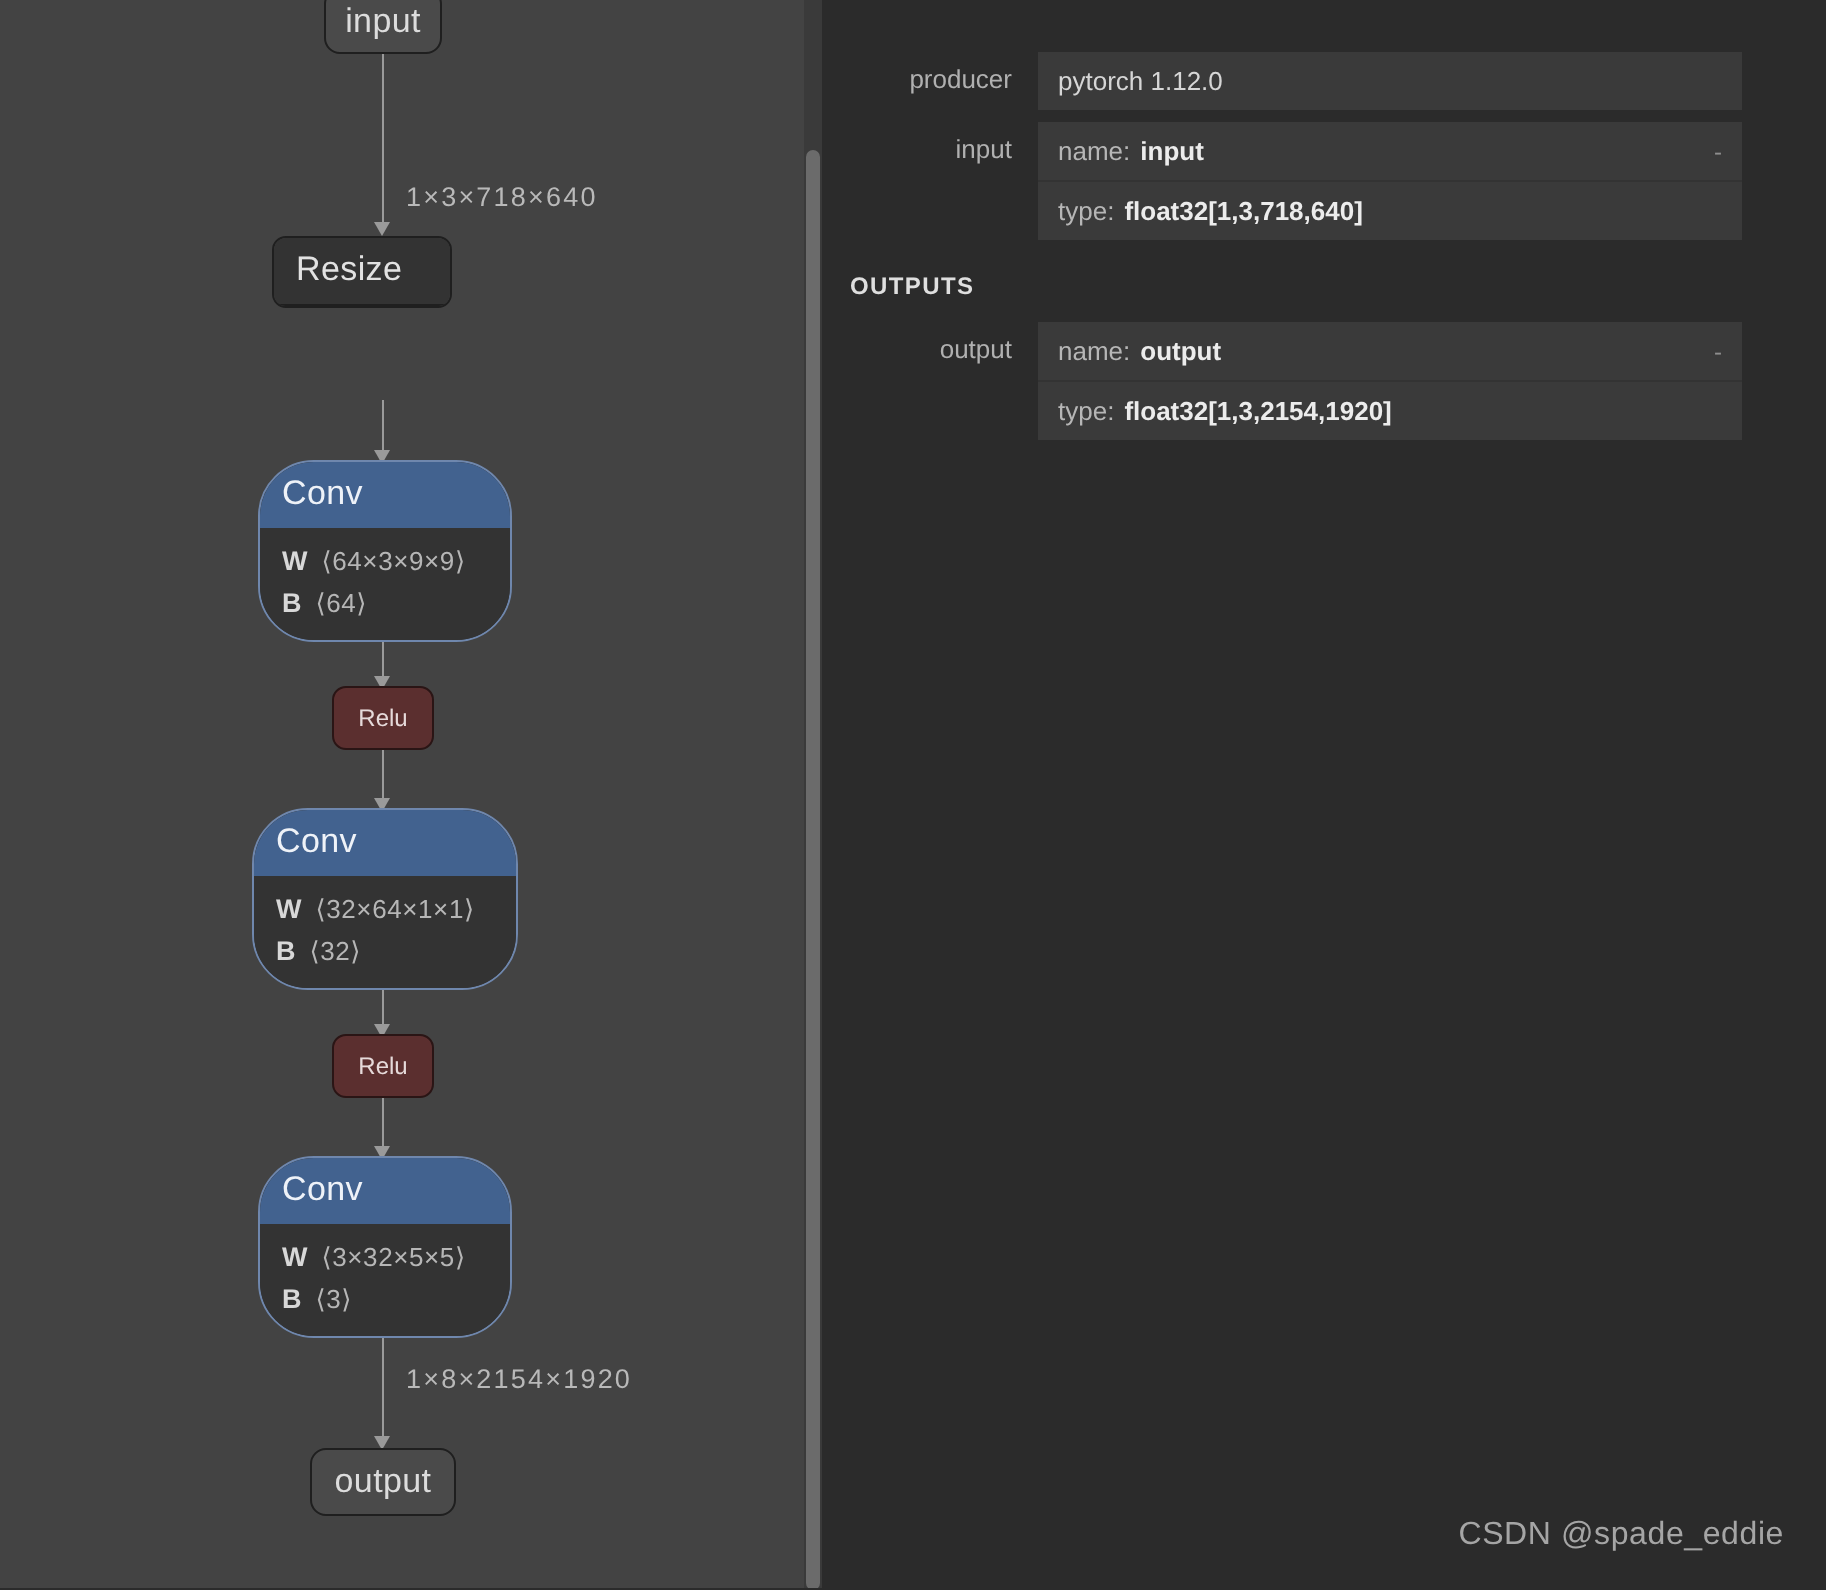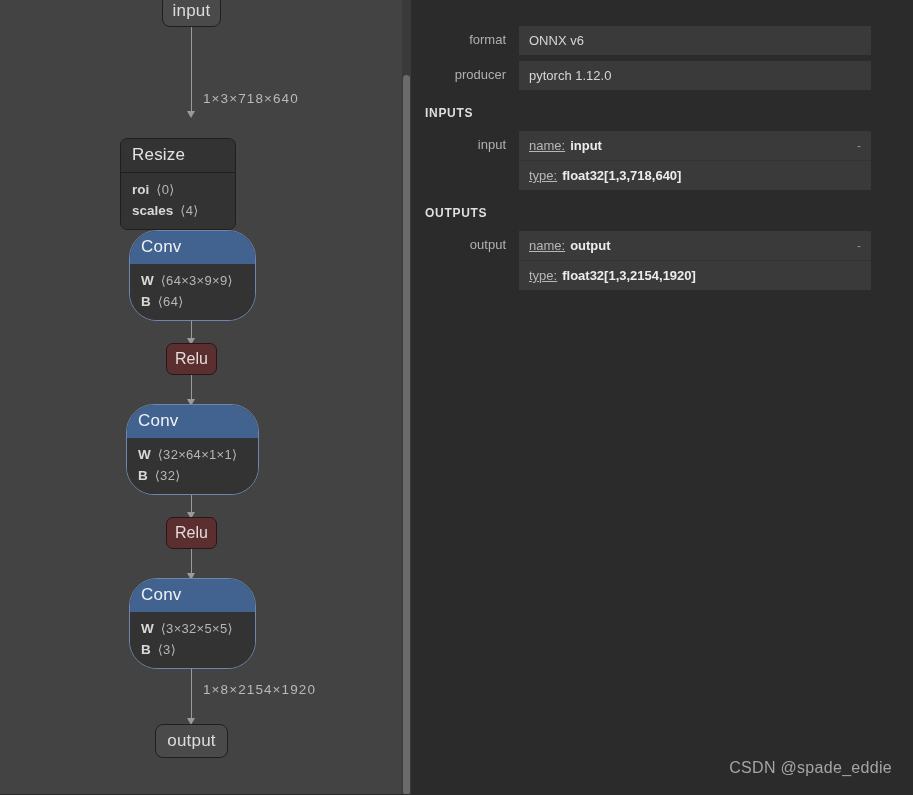--- a/index.html
+++ b/index.html
@@ -117,21 +117,21 @@
 
   
   .node-act {
     background: #5b2f2f;
     border: 1px solid #2a1515;
     border-radius: 7px;
     display: flex;
     align-items: center;
     justify-content: center;
     color: #e6dada;
-    font-size: 16px;
+    font-size: 12px;
   }
 
   
   .edge-line {
     position: absolute;
     width: 1px;
     background: #9a9a9a;
   }
   .edge-arrow {
     position: absolute;
@@ -201,21 +201,21 @@
   .arg-line {
     display: flex;
     align-items: baseline;
     padding: 7px 10px;
     font-size: 13px;
     color: #b6b6b6;
   }
   .arg-line + .arg-line {
     border-top: 1px solid #333333;
   }
-  .arg-key { color: #b6b6b6; margin-right: 5px; text-decoration: underline; }
+  .arg-key { color: #b6b6b6; margin-right: 5px; }
   .arg-val { color: #ececec; font-weight: bold; }
   .arg-dash {
     margin-left: auto;
     color: #8e8e8e;
     font-size: 12px;
     padding-left: 10px;
   }
 
   
   #watermark {
@@ -255,32 +255,22 @@
     <div class="edge-arrow" style="left:187px; top:573px;"></div>
 
     <div class="edge-line" style="left:191px; top:659px; height:59px;"></div>
     <div class="edge-arrow" style="left:187px; top:718px;"></div>
     <div class="edge-label" style="left:203px; top:682px;">1×8×2154×1920</div>
 
     <div class="node node-terminal" style="left:162px; top:-6px; width:59px; height:33px;">
       <span>input</span>
     </div>
 
-    <div class="node node-box" style="left:120px; top:118px; width:116px;margin-top:20px;">
+    <div class="node node-box" style="left:136px; top:118px; width:90px;">
       <div class="node-header plain">Resize</div>
-      <div class="node-attrs">
-        <div class="attr-row">
-          <span class="attr-key">roi</span>
-          <span class="attr-val">⟨0⟩</span>
-        </div>
-        <div class="attr-row">
-          <span class="attr-key">scales</span>
-          <span class="attr-val">⟨4⟩</span>
-        </div>
-      </div>
     </div>
 
     <div class="node node-box accent-blue" style="left:129px; top:230px; width:127px;">
       <div class="node-header blue">Conv</div>
       <div class="node-attrs">
         <div class="attr-row">
           <span class="attr-key">W</span>
           <span class="attr-val">⟨64×3×9×9⟩</span>
         </div>
         <div class="attr-row">
@@ -330,32 +320,27 @@
       <span>output</span>
     </div>
 
     <div class="graph-scrollbar-track">
       <div class="graph-scrollbar-thumb"></div>
     </div>
   </div>
 
   <div id="properties-panel">
 
-    <div class="prop-row">
-      <div class="prop-label">format</div>
-      <div class="prop-value-box">ONNX v6</div>
-    </div>
 
     <div class="prop-row">
       <div class="prop-label">producer</div>
       <div class="prop-value-box">pytorch 1.12.0</div>
     </div>
 
 
-    <div class="section-title">INPUTS</div>
 
     <div class="prop-row">
       <div class="prop-label">input</div>
       <div class="arg-card">
         <div class="arg-line">
           <span class="arg-key">name:</span>
           <span class="arg-val">input</span>
           <span class="arg-dash">-</span>
         </div>
         <div class="arg-line">

